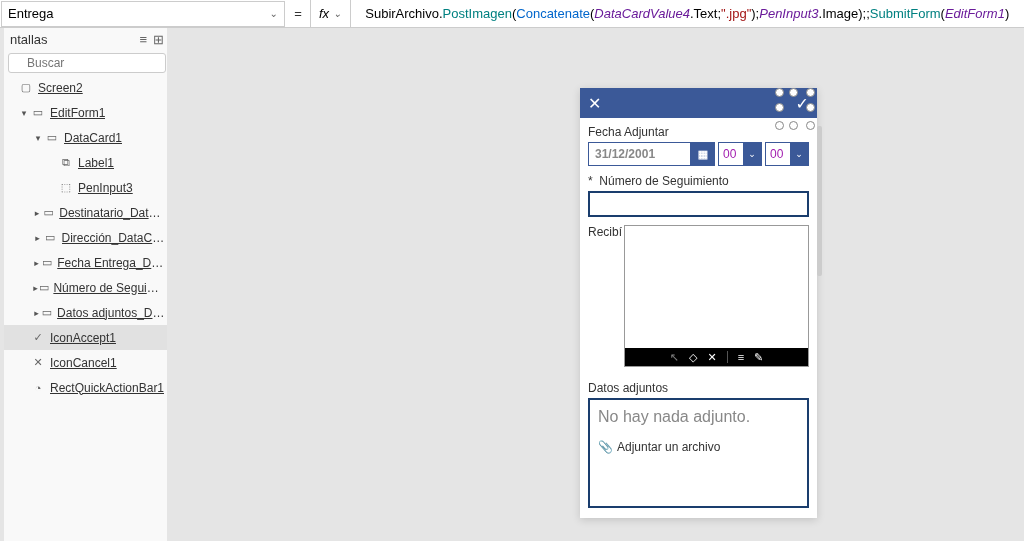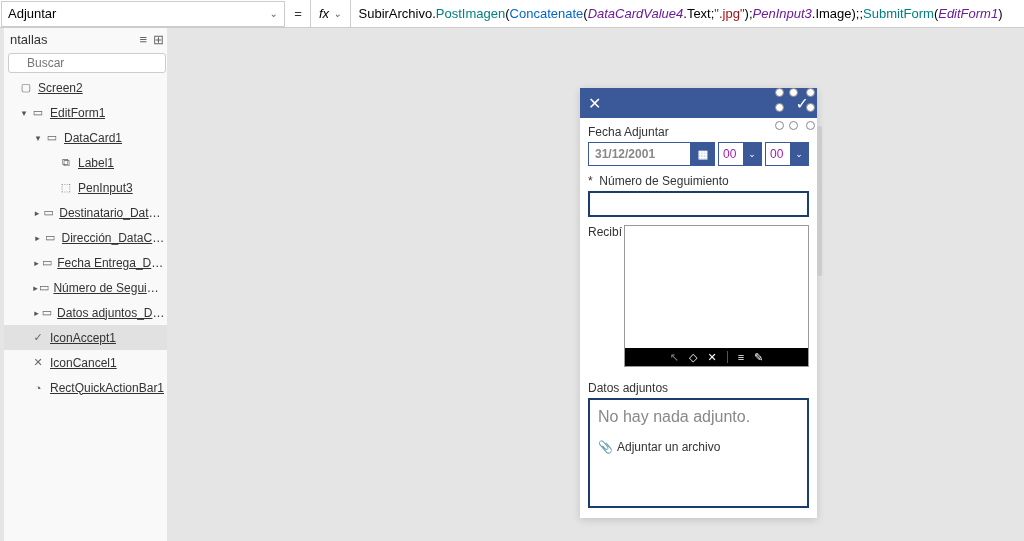--- a/index.html
+++ b/index.html
@@ -5,21 +5,21 @@
 * { box-sizing: border-box; margin: 0; padding: 0; font-family: "Segoe UI", Arial, sans-serif; }
 body { background: #e5e5e5; width: 1024px; height: 541px; overflow: hidden; position: relative; }
 
 
 .formula-bar { background: #fff; height: 28px; display: flex; align-items: center; border-bottom: 1px solid #ccc; font-size: 13px; }
 .prop-select { width: 284px; height: 26px; border: 1px solid #ccc; padding: 0 6px; display: flex; align-items: center; justify-content: space-between; background: #fff; margin: 1px; }
 .chevron { font-size: 10px; color: #666; }
 .equals { width: 24px; text-align: center; color: #333; }
 .fx { font-style: italic; font-family: serif; padding: 0 8px; border-left: 1px solid #ccc; border-right: 1px solid #ccc; height: 100%; display: flex; align-items: center; }
 .fx .chevron { margin-left: 4px; }
-.formula-content { flex: 1; padding: 0 8px; font-family: Consolas, monospace; font-size: 13px; white-space: nowrap; overflow: hidden; }
+.formula-content { flex: 1; padding: 0 8px; font-family: Consolas, monospace; font-size: 13px; white-space: nowrap; overflow: hidden; text-align: center; }
 .t-black { color: #000; }
 .t-teal { color: #008080; }
 .t-blue { color: #0066cc; }
 .t-red { color: #a31515; }
 .t-purple { color: #6a1b9a; }
 
 
 .left-panel { position: absolute; left: 4px; top: 28px; width: 167px; background: #f9f9f9; height: 513px; border-right: 1px solid #ddd; }
 .panel-header { display: flex; align-items: center; justify-content: space-between; padding: 4px 6px; font-size: 13px; color: #333; }
 .panel-header-icons { display: flex; gap: 6px; color: #666; }
@@ -71,21 +71,21 @@
 .attach-link { color: #333; font-size: 12px; display: flex; align-items: center; gap: 4px; }
 .scroll-indicator { position: absolute; right: -5px; top: 38px; width: 5px; height: 150px; background: #ccc; border-radius: 2px; }
 
 .list-icon, .grid-icon { font-size: 13px; }
 </style>
 </head>
 <body>
 
 <div class="formula-bar">
   <div class="prop-select">
-    <span>Adjuntar</span>
+    <span>Entrega</span>
     <span class="chevron">⌄</span>
   </div>
   <div class="equals">=</div>
   <div class="fx">
     <span><i>fx</i></span>
     <span class="chevron">⌄</span>
   </div>
   <div class="formula-content">
     <span class="t-black">SubirArchivo.</span><span class="t-teal">PostImagen</span><span class="t-black">(</span><span class="t-blue">Concatenate</span><span class="t-black">(</span><span class="t-purple" style="font-style:italic">DataCardValue4</span><span class="t-black">.Text;</span><span class="t-red">".jpg"</span><span class="t-black">);</span><span class="t-purple" style="font-style:italic">PenInput3</span><span class="t-black">.Image);;</span><span class="t-teal">SubmitForm</span><span class="t-black">(</span><span class="t-purple" style="font-style:italic">EditForm1</span><span class="t-black">)</span>
   </div>

